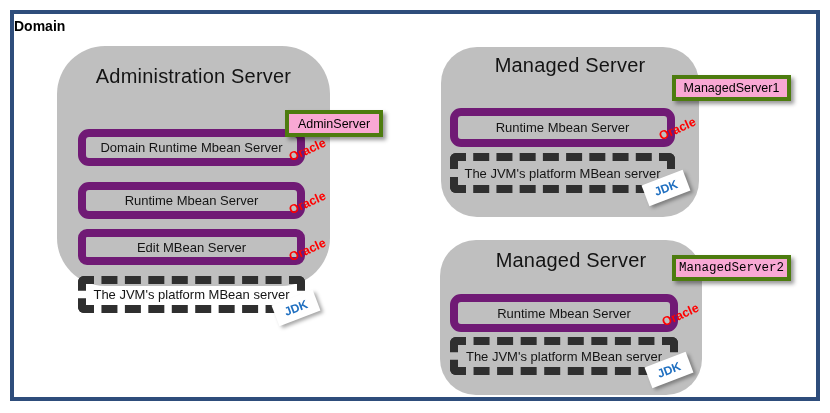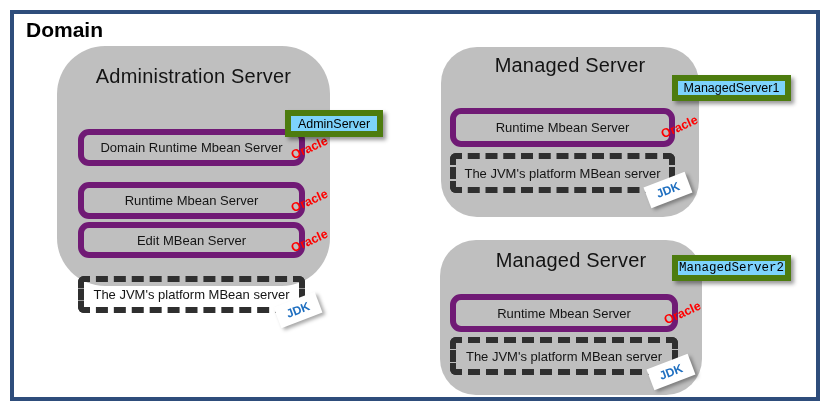--- a/index.html
+++ b/index.html
@@ -5,46 +5,46 @@
   html,body { margin:0; padding:0; background:#ffffff; }
   .canvas {
     position:relative; width:830px; height:413px; background:#ffffff;
     font-family:"Liberation Sans", sans-serif; color:#111; overflow:hidden;
   }
   .frame {
     position:absolute; left:10px; top:10px; width:810px; height:391px;
     border:4px solid #2e4d7b; box-sizing:border-box; background:#fff;
   }
   .domain-label {
-    position:absolute; left:26px; top:18px; font-size:21px; font-weight:bold; color:#000;
+    position:absolute; left:14px; top:18px; font-size:14px; font-weight:bold; color:#000;
   }
   .group {
     position:absolute; background:#bfbfbf;
   }
   .group-admin { left:57px; top:46px; width:273px; height:240px; border-radius:48px; }
   .group-ms1  { left:441px; top:47px; width:258px; height:170px; border-radius:36px; }
   .group-ms2  { left:440px; top:240px; width:262px; height:155px; border-radius:36px; }
   .group-title {
     position:absolute; left:0; width:100%; text-align:center;
     font-size:20px; color:#141414; letter-spacing:0.2px;
   }
   .gt-admin { top:19px; }
   .gt-ms1   { top:7px; }
   .gt-ms2   { top:9px; }
   .mbox {
     position:absolute; box-sizing:border-box;
-    border:6px solid #701a75; border-radius:11px;
+    border:8px solid #701a75; border-radius:11px;
     display:flex; align-items:center; justify-content:center;
     font-size:13px; color:#141414; 
   }
   .mbox.dashed { border-style:dashed; border-radius:6px; border-color:#2f2f2f; }
   
   .b-a1 { left:21px; top:83px;  width:227px; height:37px; }
   .b-a2 { left:21px; top:136px; width:227px; height:37px; }
-  .b-a3 { left:21px; top:176px; width:227px; height:36px; }
+  .b-a3 { left:21px; top:183px; width:227px; height:36px;border-radius:9px; }
   .b-a4 { left:21px; top:230px; width:227px; height:37px; }
   
   .b-m1a { left:9px;  top:61px;  width:225px; height:39px; }
   .b-m1b { left:9px;  top:106px; width:225px; height:40px; }
   
   .b-m2a { left:10px; top:54px;  width:228px; height:38px; }
   .b-m2b { left:10px; top:97px;  width:228px; height:38px; }
   .oracle-badge {
     position:absolute; right:-30px; top:6px;
     transform:rotate(-24deg);
@@ -54,21 +54,21 @@
   .jdk-sticker {
     position:absolute; right:-21px; bottom:-14px;
     width:44px; height:22px; background:#ffffff;
     transform:rotate(-21deg);
     box-shadow:2px 3px 4px rgba(0,0,0,0.35);
     display:flex; align-items:center; justify-content:center;
     color:#1f6fc0; font-weight:bold; font-size:12px;
   }
   .tag {
     position:absolute; box-sizing:border-box;
-    background:#7dd3fc; border:6px solid #4d7c0f;
+    background:#f9a8d4; border:4px solid #4d7c0f;
     box-shadow:3px 3px 4px rgba(0,0,0,0.40);
     display:flex; align-items:center; justify-content:center;
     font-size:12.5px; color:#000;
   }
   .tag-admin { left:285px; top:110px;  width:98px; height:27px; }
   .tag-ms1   { left:672px; top:75px;  width:119px; height:26px; }
   .tag-ms2   { left:672px; top:255px; width:119px; height:26px;font-family:Liberation Mono, monospace; }
 </style>
 </head>
 <body>

